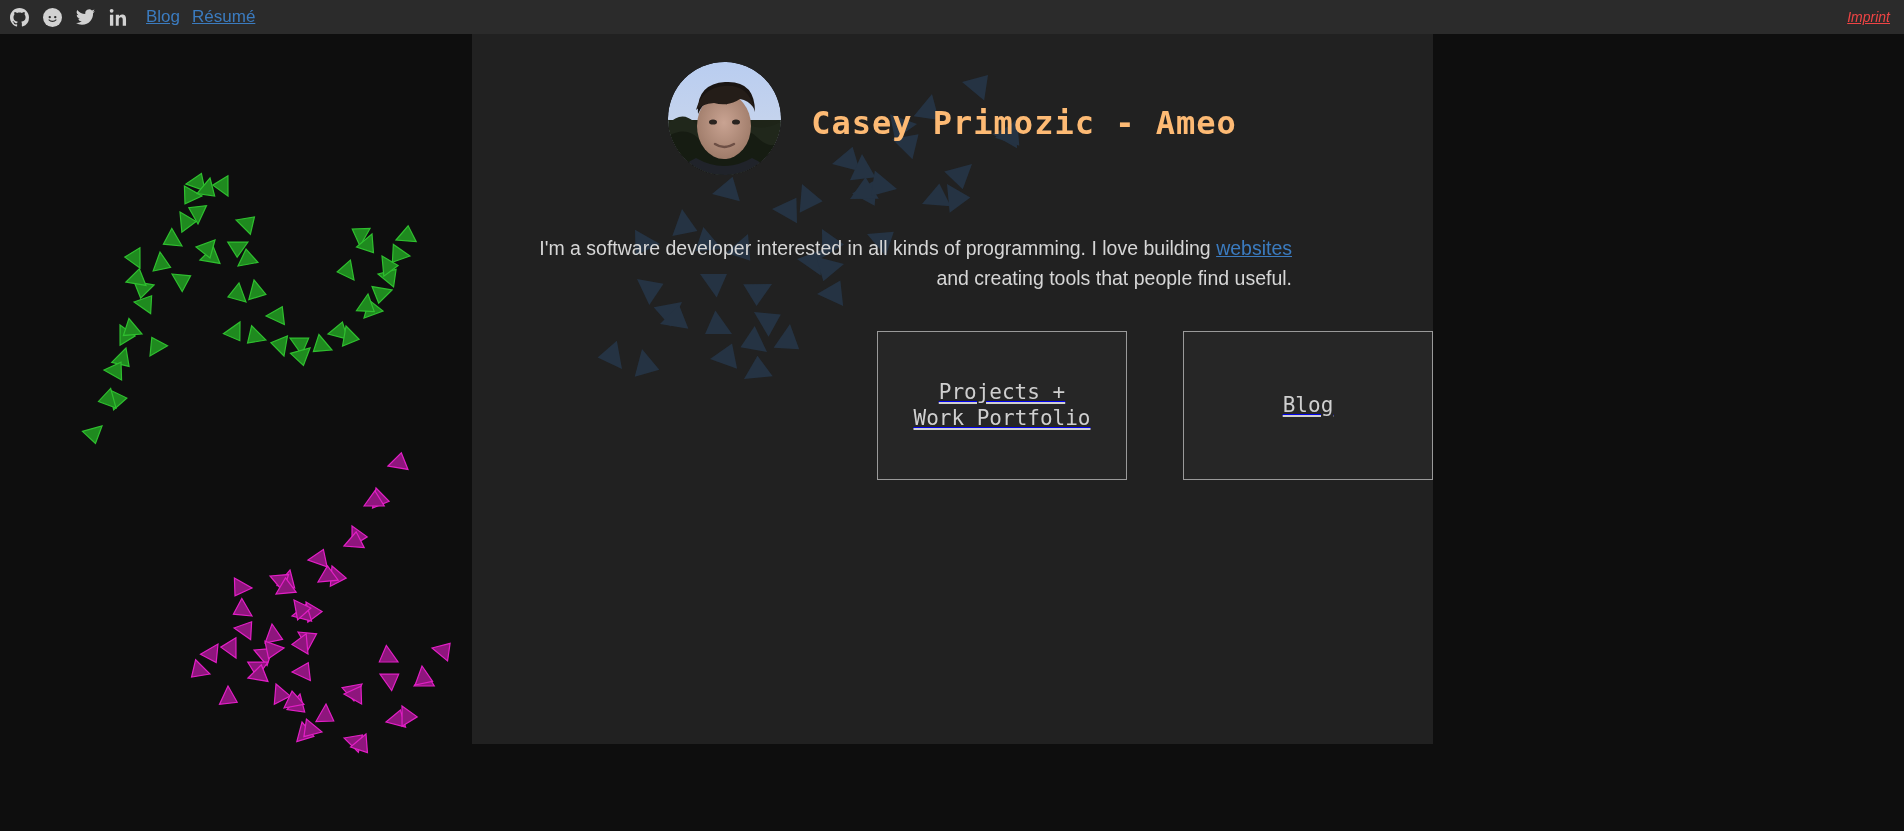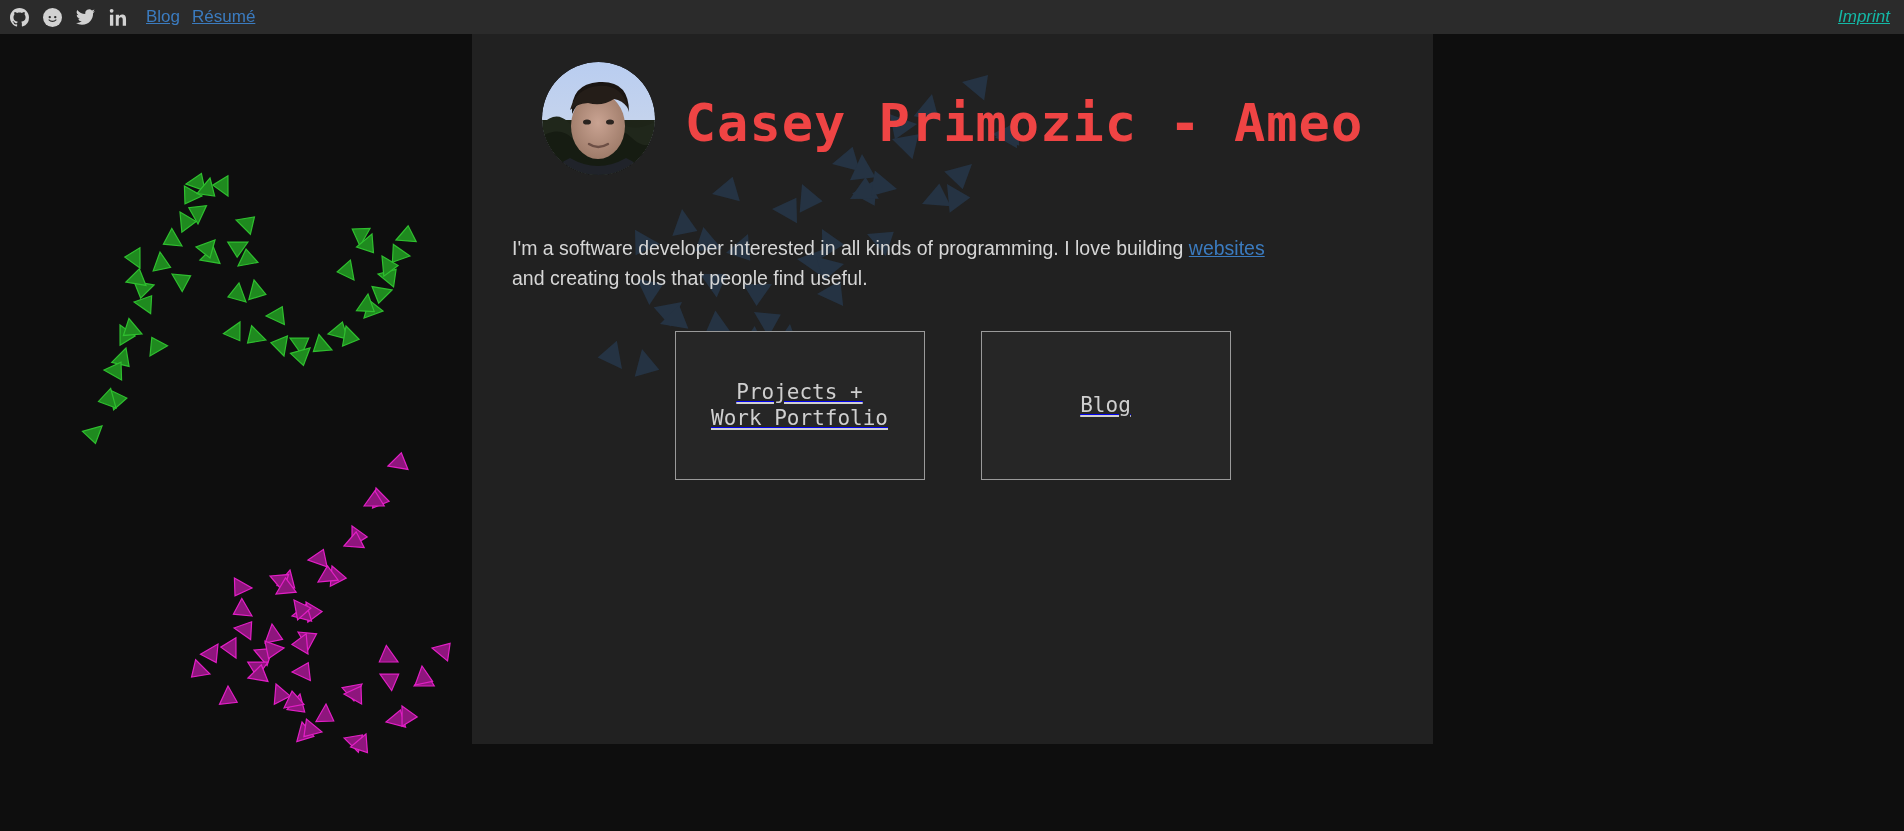--- a/index.html
+++ b/index.html
@@ -59,22 +59,22 @@
     white-space: nowrap;
     font-family: "Liberation Sans", sans-serif;
   }
   .navlinks { display: flex; gap: 12px; margin-left: 4px; }
 
   .topbar-right {
     margin-left: auto;
     padding-right: 14px;
   }
   .imprint-link {
-    color: #14b8a6;
-    font-size: 17px;
+    color: #ef4444;
+    font-size: 14px;
     font-style: italic;
     text-decoration: underline;
   }
 
   
   .panel {
     position: absolute;
     left: 472px;
     top: 34px;
     width: 961px;
@@ -110,48 +110,49 @@
     border-radius: 50%;
     overflow: hidden;
     flex: 0 0 auto;
     background: #0c0c0c;
     position: relative;
   }
   .avatar svg { display: block; }
 
   .site-title {
     font-family: "DejaVu Sans Mono", "Liberation Mono", monospace;
-    font-size: 52px;
+    font-size: 32px;
     font-weight: 700;
     letter-spacing: 1px;
-    color: #ef4444;
+    color: #fdba74;
     white-space: nowrap;
     margin-top: 8px;
   }
 
   
   .intro {
     margin: 58px 0 0 0;
     padding: 0 100px 0 20px;
     max-width: 900px;
     margin-left: 20px;
     font-size: 19.5px;
     line-height: 1.56;
     color: #d6d6d6;
     font-family: "Liberation Sans", sans-serif;
+    text-align: right;
   }
   .intro a {
     color: #3b7bbf;
     text-decoration: underline;
   }
 
   
   .btn-row {
     display: flex;
-    justify-content: center;
+    justify-content: flex-end;
     gap: 56px;
     margin-top: 37px;
   }
   .btn-row.second {
     margin-top: 43px;
   }
   .tile {
     border: 1px solid #9a9a9a;
     background: #262626;
     width: 250px;

